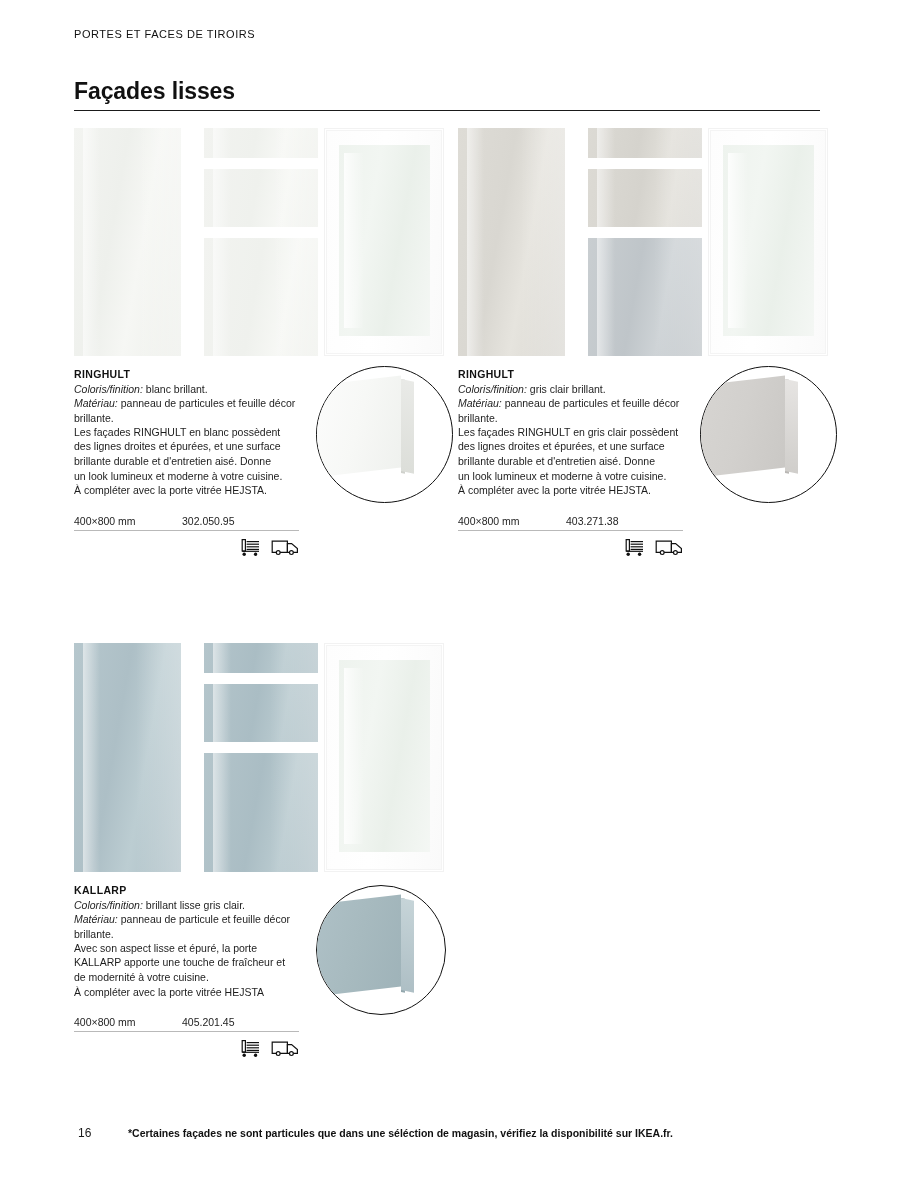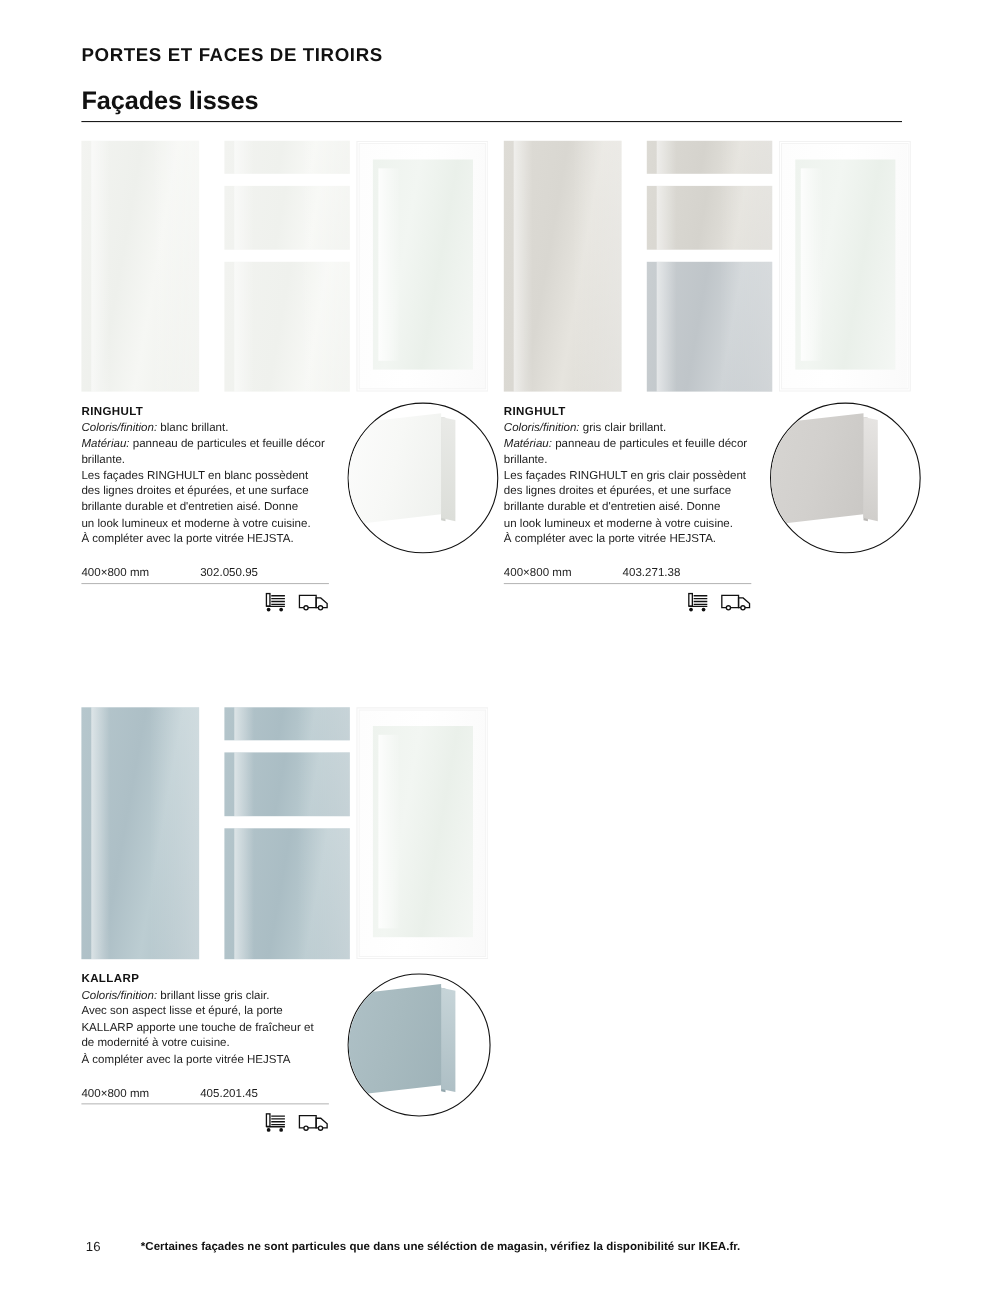--- a/index.html
+++ b/index.html
@@ -19,23 +19,23 @@
   .page {
     position: absolute;
     inset: 0;
     background: #fff;
   }
 
   
   .eyebrow {
     position: absolute;
     left: 74px;
-    top: 40px;
-    font-size: 17px;
-    font-weight: bold;
+    top: 28px;
+    font-size: 11px;
+    font-weight: normal;
     letter-spacing: 0.55px;
     color: #111;
   }
   .page-title {
     position: absolute;
     left: 74px;
     top: 78px;
     font-size: 23px;
     font-weight: bold;
     letter-spacing: -0.1px;
@@ -465,20 +465,23 @@
             <div class="pane"></div>
           </div>
       </div>
     </div>
 
     <div class="info">
       <div class="prod-name">KALLARP</div>
       <div class="spec-line">
         <span class="lbl">Coloris/finition:</span><span> brillant lisse gris clair.</span>
       </div>
+      <div class="spec-line">
+        <span class="lbl">Matériau:</span><span> panneau de particule et feuille décor brillante.</span>
+      </div>
       <div class="desc">Avec son aspect lisse et épuré, la porte KALLARP apporte une touche de fraîcheur et de modernité à votre cuisine.
 À compléter avec la porte vitrée HEJSTA</div>
     </div>
 
     <div class="order">
       <div class="order-row">
         <span class="size">400×800 mm</span>
         <span class="art">405.201.45</span>
       </div>
       <div class="order-rule"></div>

